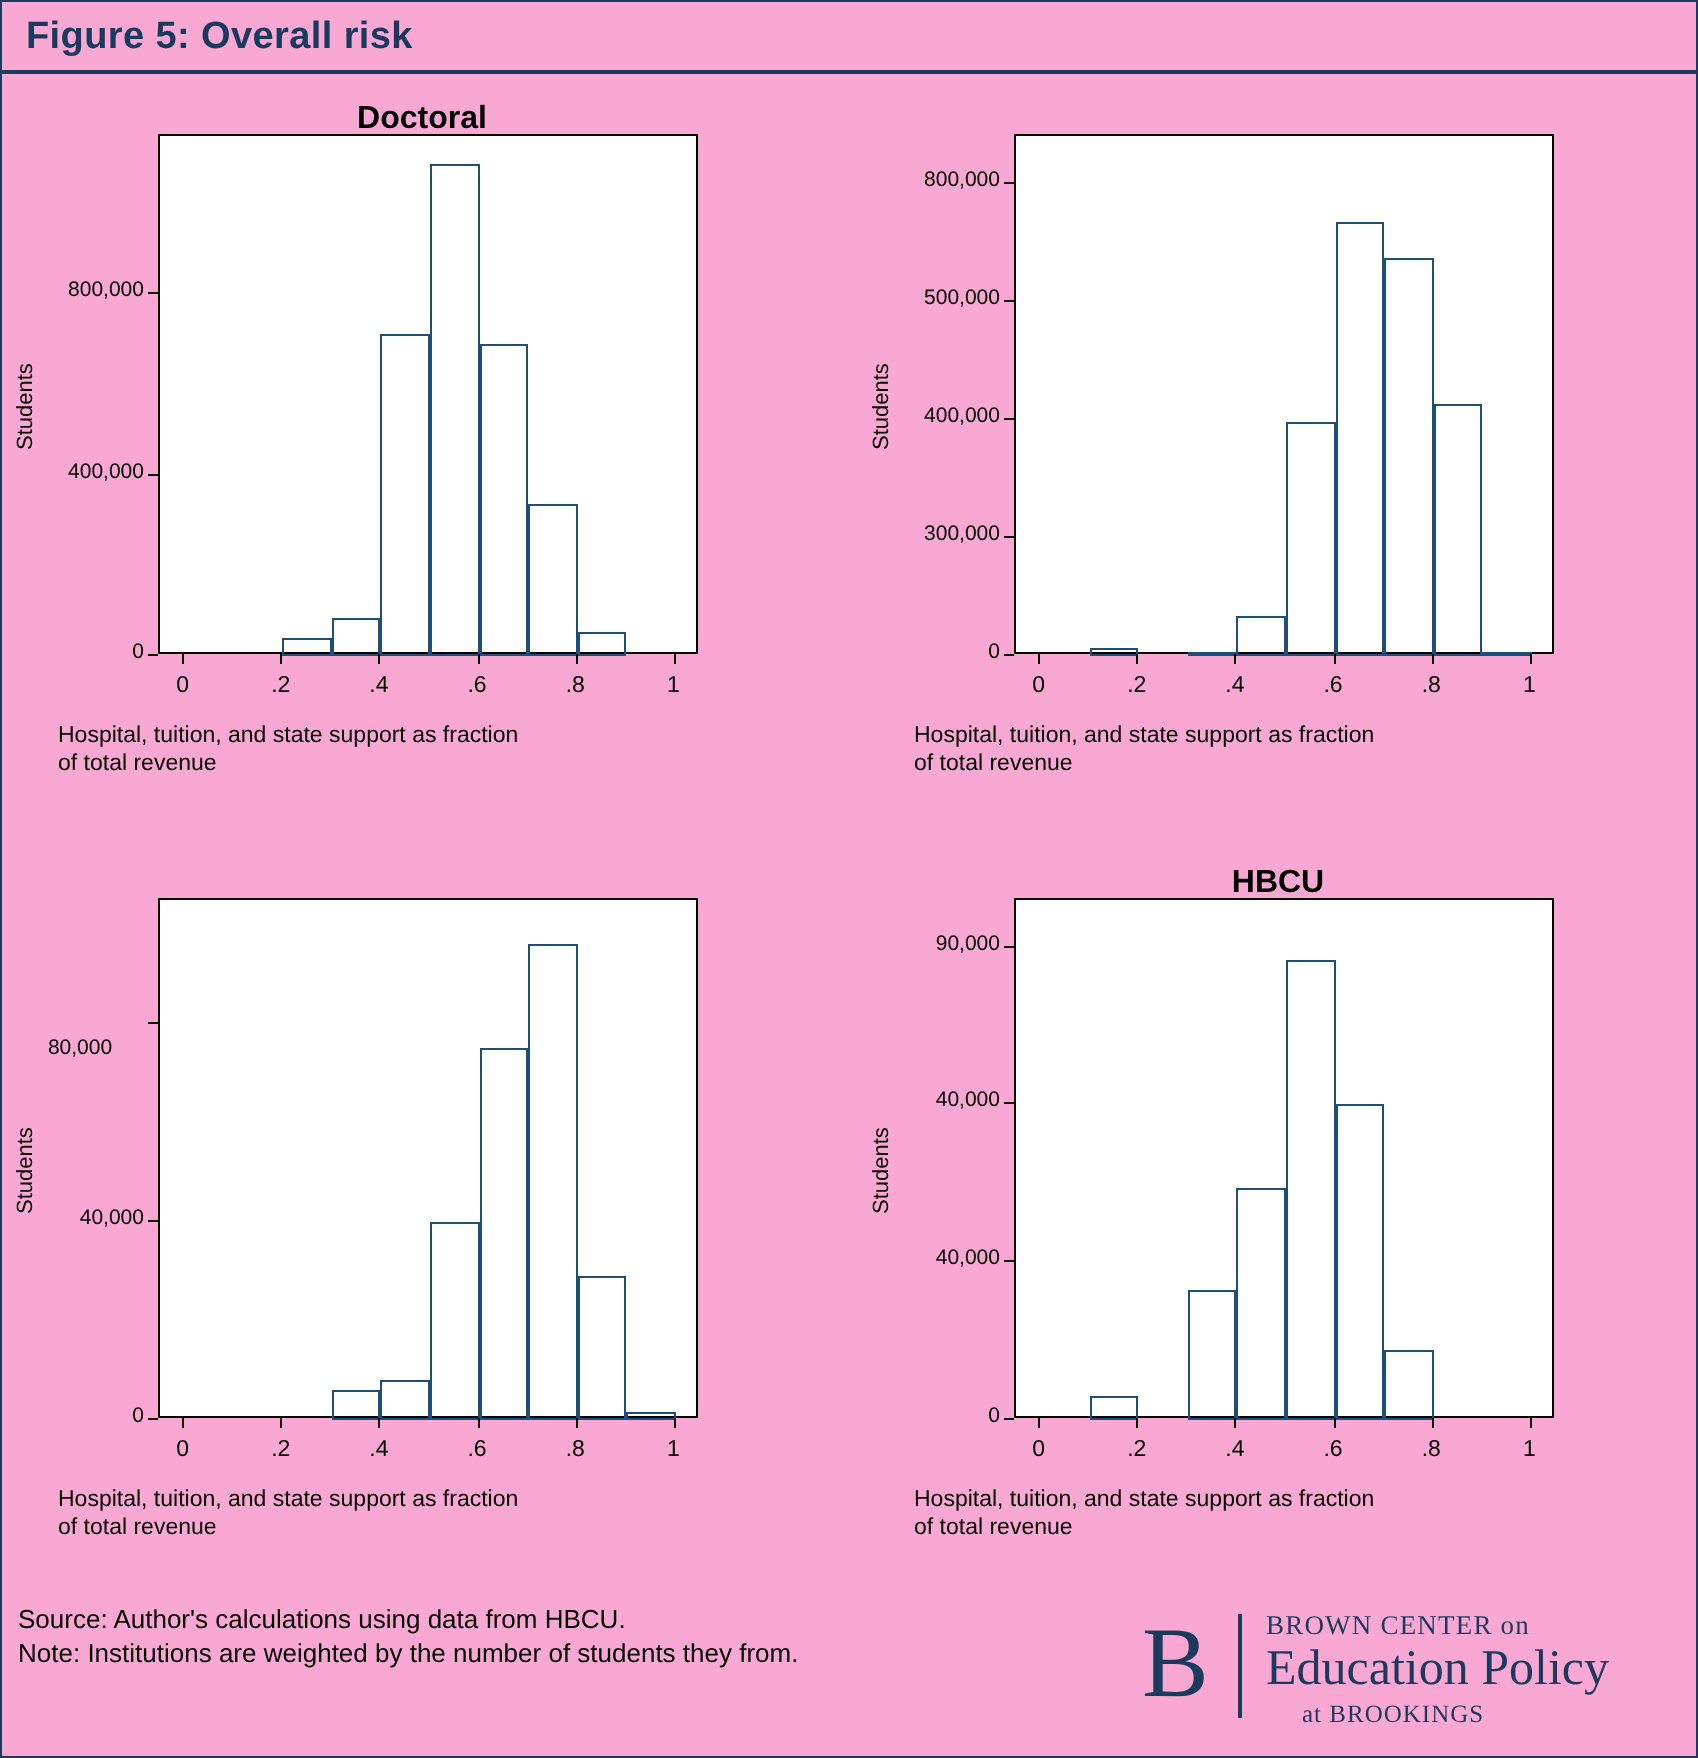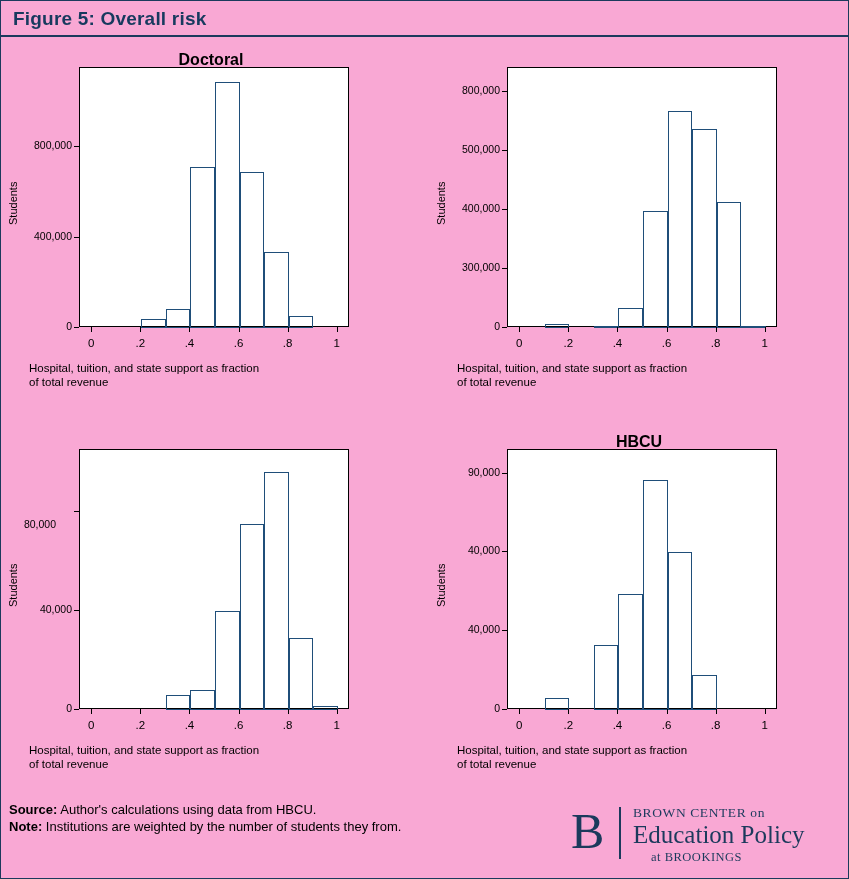--- a/index.html
+++ b/index.html
@@ -99,21 +99,21 @@
   }
   .footer-source {
     position: absolute;
     left: 8px;
     top: 800px;
     font-size: 13px;
     color: #000;
     line-height: 17px;
     width: 470px;
   }
-  .footer-source b { font-weight: bold; }
+  .footer-source b { font-weight: normal; }
   .logo {
     position: absolute;
     left: 570px;
     top: 800px;
     width: 265px;
     height: 68px;
   }
   .logo-b {
     position: absolute;
     left: 0;

